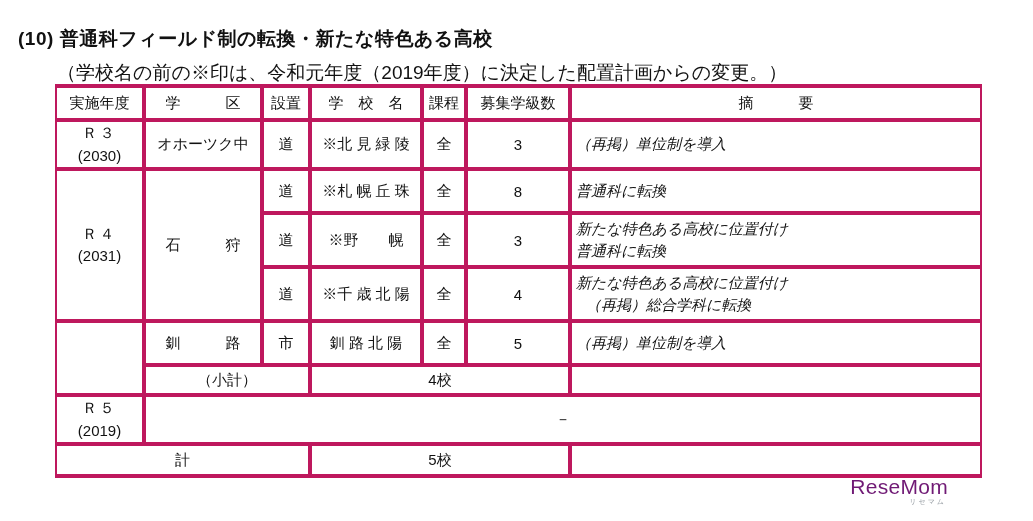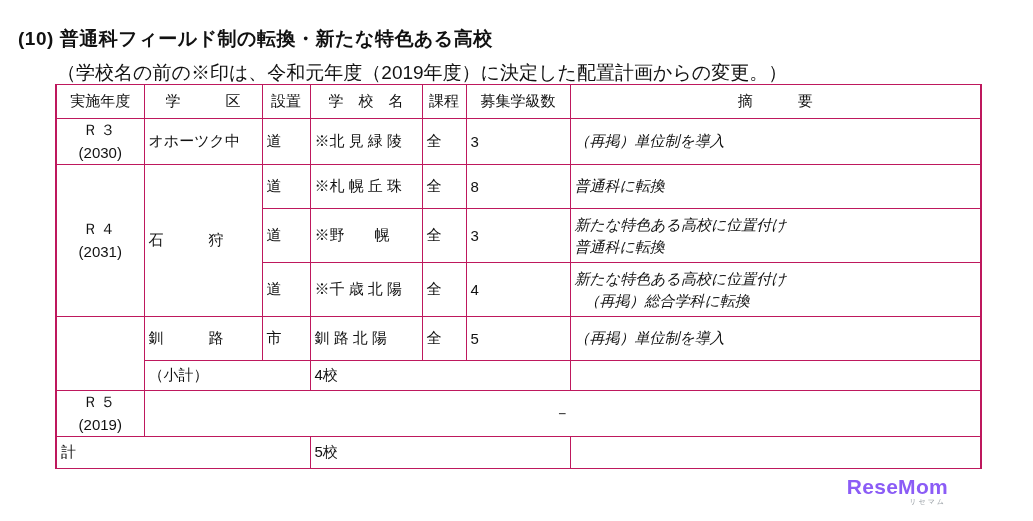--- a/index.html
+++ b/index.html
@@ -42,38 +42,38 @@
   table.main {
     position: absolute;
     left: 55px;
     top: 84px;
     width: 925px;
     border-collapse: collapse;
     table-layout: fixed;
   }
   table.main td,
   table.main th {
-    border: 1px solid #be185d;
+    border: 4px solid #be185d;
     font-weight: normal;
     font-size: 15px;
     padding: 0 4px;
     vertical-align: middle;
     box-sizing: border-box;
   }
   .outer-top td { border-top-width: 2px; }
   .thickbottom td { border-bottom-width: 2px; }
   .thickleft { border-left-width: 2px !important; }
   .thickright { border-right-width: 2px !important; }
 
   .hdr td {
     text-align: center;
     height: 34px;
     font-size: 15px;
   }
-  .c { text-align: left; }
+  .c { text-align: center; }
   .l { text-align: left; font-style: italic; }
   .yearcell {
     text-align: center;
     line-height: 1.5;
     font-size: 15px;
   }
   .yearcell .y1 { display: block; letter-spacing: 0.15em; }
   .yearcell .y2 { display: block; }
   .rowh { height: 44px; }
   .rowh2 { height: 54px; }
@@ -87,22 +87,22 @@
     font-size: 16px;
   }
   .logo {
     position: absolute;
     right: 22px;
     bottom: 14px;
     text-align: right;
   }
   .logo .name {
     font-size: 21px;
-    font-weight: bold;
-    color: #8b5cf6;
+    font-weight: normal;
+    color: #701a75;
     letter-spacing: 0.3px;
   }
   .logo .sub {
     font-size: 7px;
     color: #9aa0a6;
     letter-spacing: 2px;
     margin-top: -2px;
     margin-right: 2px;
   }
 </style>

